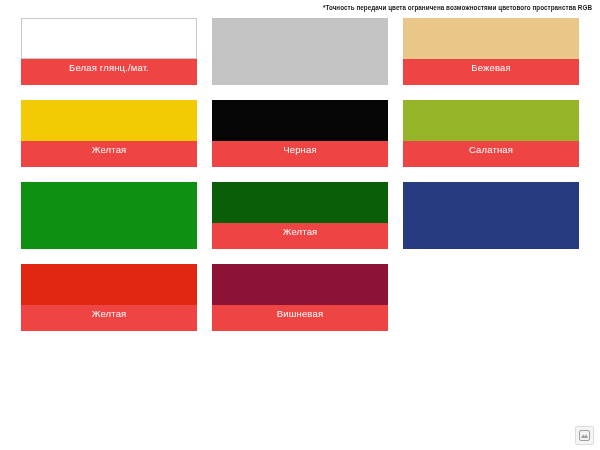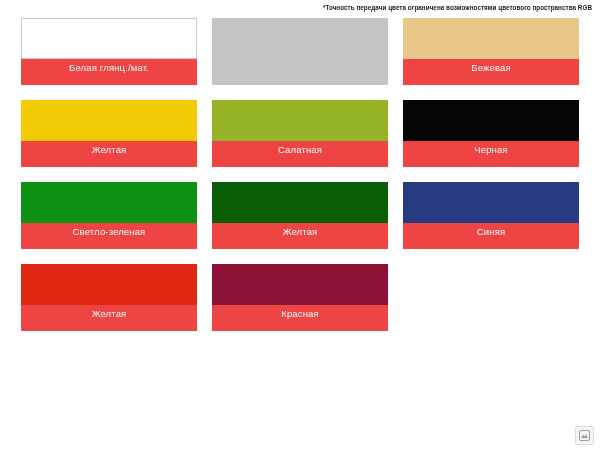--- a/index.html
+++ b/index.html
@@ -116,46 +116,44 @@
       </div>
       <div class="swatch-cell">
         <div class="swatch-color" style="background-color: rgb(232, 199, 137);"></div>
         <div class="swatch-label">Бежевая</div>
       </div>
       <div class="swatch-cell">
         <div class="swatch-color" style="background-color: rgb(242, 203, 5);"></div>
         <div class="swatch-label">Желтая</div>
       </div>
       <div class="swatch-cell">
+        <div class="swatch-color" style="background-color: rgb(5, 5, 5);"></div>
+        <div class="swatch-label">Черная</div>
+      </div>
+      <div class="swatch-cell">
         <div class="swatch-color" style="background-color: rgb(150, 180, 39);"></div>
         <div class="swatch-label">Салатная</div>
       </div>
       <div class="swatch-cell">
-        <div class="swatch-color" style="background-color: rgb(5, 5, 5);"></div>
-        <div class="swatch-label">Черная</div>
-      </div>
-      <div class="swatch-cell">
         <div class="swatch-color" style="background-color: rgb(14, 145, 18);"></div>
-        <div class="swatch-label">Светло-зеленая</div>
       </div>
       <div class="swatch-cell">
         <div class="swatch-color" style="background-color: rgb(10, 94, 8);"></div>
         <div class="swatch-label">Желтая</div>
       </div>
       <div class="swatch-cell">
         <div class="swatch-color" style="background-color: rgb(39, 60, 128);"></div>
-        <div class="swatch-label">Синяя</div>
       </div>
       <div class="swatch-cell">
         <div class="swatch-color" style="background-color: rgb(225, 39, 18);"></div>
         <div class="swatch-label">Желтая</div>
       </div>
       <div class="swatch-cell">
         <div class="swatch-color" style="background-color: rgb(140, 19, 54);"></div>
-        <div class="swatch-label">Красная</div>
+        <div class="swatch-label">Вишневая</div>
       </div>
     </div>
 
   <div id="watermark">
     <span>
       <svg width="11" height="11" viewBox="0 0 11 11" aria-hidden="true">
         <rect x="0.5" y="0.5" width="10" height="10" rx="1.5" fill="none" stroke="#9a9a9a" stroke-width="1"></rect>
         <path d="M2 8 L4.3 4.6 L5.8 6.4 L7.2 4.2 L9 8 Z" fill="#9a9a9a"></path>
       </svg>
     </span>

